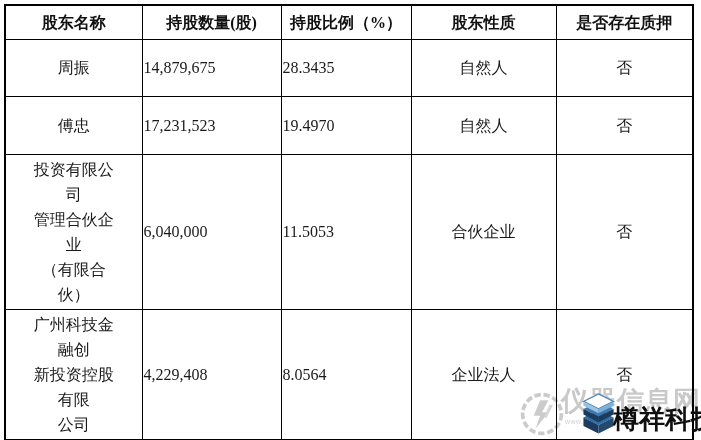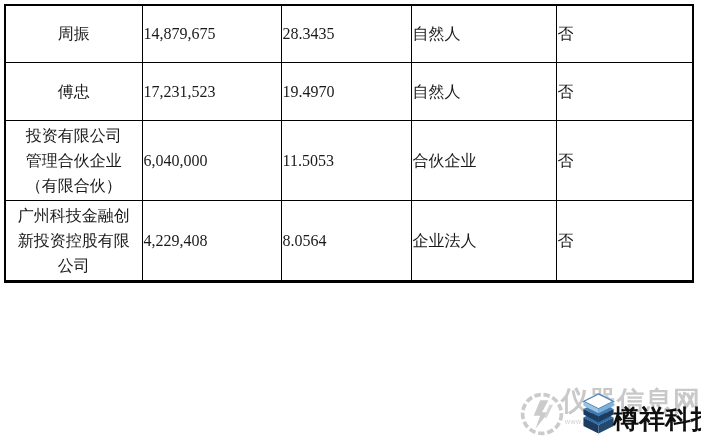--- a/index.html
+++ b/index.html
@@ -12,23 +12,23 @@
   table.sh-table{
     position:absolute;left:4px;top:4px;z-index:1;
     border-collapse:collapse;table-layout:fixed;background:transparent;
     border:2px solid #000;border-bottom-width:3px;
   }
   .sh-table th,.sh-table td{
     border:1px solid #000;vertical-align:middle;
     font-size:16px;line-height:25px;overflow:hidden;
   }
   .sh-table th{font-weight:bold;text-align:center;color:#111;}
-  td.c-name{text-align:center;white-space:pre-line;padding:2px 8px;}
+  td.c-name{text-align:center;white-space:pre-line;padding:2px 24px;}
   td.c-num{text-align:left;padding-right:13px;}
-  td.c-center{margin-top:40px;}
+  td.c-center{text-align:center;margin-top:40px;}
   tr.h-head{height:34px;}
   tr.h-r1{height:57px;}
   tr.h-r2{height:58px;}
   tr.h-r3{height:62px;}
   tr.h-r4{height:78px;}
   tr.h-r5{height:56px;}
   tr.h-r6{height:76px;}
 
   
   .wm-site{position:absolute;z-index:0;color:#c9c9c9;}
@@ -71,20 +71,27 @@
 
   <table class="sh-table">
     <colgroup>
       <col style="width:137px">
         <col style="width:139px">
         <col style="width:130px">
         <col style="width:145px">
         <col style="width:137px">
     </colgroup>
     <tbody>
+        <tr class="h-head">
+      <th>股东名称</th>
+      <th>持股数量(股)</th>
+      <th>持股比例（%）</th>
+      <th>股东性质</th>
+      <th>是否存在质押</th>
+    </tr>
     <tr class="h-r1">
       <td class="c-name">周振</td>
       <td class="c-num">14,879,675</td>
       <td class="c-num">28.3435</td>
       <td class="c-center">自然人</td>
       <td class="c-center">否</td>
     </tr>
     <tr class="h-r2">
       <td class="c-name">傅忠</td>
       <td class="c-num">17,231,523</td>

